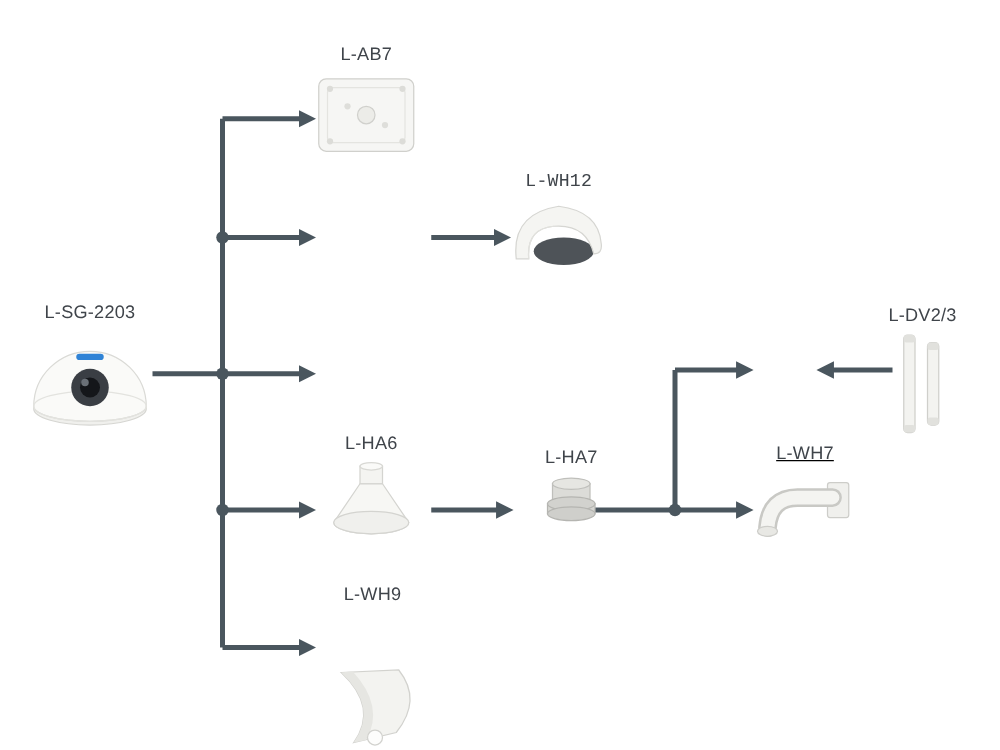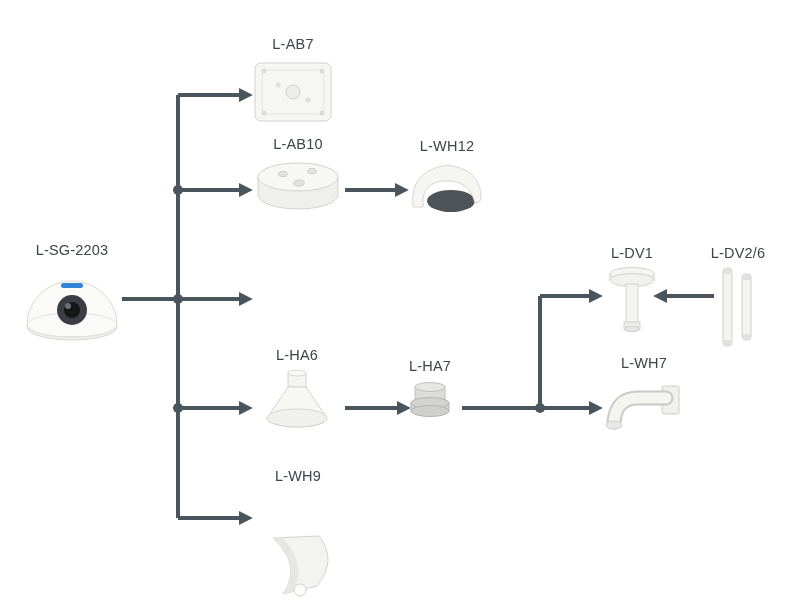--- a/index.html
+++ b/index.html
@@ -74,87 +74,66 @@
       <circle cx="13" cy="14" r="2.5" fill="#dcdcd8"></circle>
         <circle cx="71" cy="14" r="2.5" fill="#dcdcd8"></circle>
       <circle cx="13" cy="56" r="2.5" fill="#dcdcd8"></circle>
         <circle cx="71" cy="56" r="2.5" fill="#dcdcd8"></circle>
       <circle cx="42" cy="35" r="7" fill="#ecece8" stroke="#d0d0cc"></circle>
       <circle cx="27" cy="28" r="2.5" fill="#dedeDa"></circle>
         <circle cx="57" cy="43" r="2.5" fill="#dedeDa"></circle>
     </svg>
   </div>
 
-  <div class="node" style="left:250px;top:136px;width:96px;">
-    <div class="node-label">L-AB10</div>
-    <svg class="prod" width="90" height="62" viewBox="0 0 90 62">
-      <path d="M5,20 V38 A40,14 0 0 0 85,38 V20 Z" fill="#efefec" stroke="#d2d2ce"></path>
-      <ellipse cx="45" cy="20" rx="40" ry="14" fill="#f7f7f5" stroke="#d2d2ce"></ellipse>
-      <ellipse cx="30" cy="17" rx="4.5" ry="2.6" fill="#e2e2de" stroke="#cfcfcb"></ellipse>
-      <ellipse cx="59" cy="14" rx="4.5" ry="2.6" fill="#e2e2de" stroke="#cfcfcb"></ellipse>
-      <ellipse cx="46" cy="26" rx="5.5" ry="3.2" fill="#e2e2de" stroke="#cfcfcb"></ellipse>
-    </svg>
-  </div>
 
-  <div class="node" style="left:404px;top:138px;width:86px;">
+  <div class="node" style="left:404px;top:138px;width:86px;font-family:Liberation Mono, monospace;">
     <div class="node-label">L-WH12</div>
     <svg class="prod" width="80" height="56" viewBox="0 0 80 56">
       <ellipse cx="44" cy="42" rx="24" ry="11" fill="#4e5358"></ellipse>
       <path d="M6,48 Q2,12 40,6 Q72,10 74,36 Q75,44 68,44 Q62,20 36,22 Q14,24 16,48 Z" fill="#f5f5f2" stroke="#d6d6d2"></path>
       <path d="M16,48 Q14,24 36,22" fill="none" stroke="#e2e2de"></path>
     </svg>
   </div>
 
 
   <div class="node" style="left:252px;top:347px;width:90px;">
     <div class="node-label">L-HA6</div>
     <svg class="prod" width="80" height="66" viewBox="0 0 80 66">
       <rect x="31" y="5" width="18" height="14" fill="#f4f4f1" stroke="#d4d4d0"></rect>
       <ellipse cx="40" cy="5" rx="9" ry="3" fill="#fafaf8" stroke="#d8d8d4"></ellipse>
       <path d="M31,19 L10,50 A30,9 0 0 0 70,50 L49,19 Z" fill="#f7f7f4" stroke="#d4d4d0"></path>
       <ellipse cx="40" cy="50" rx="30" ry="9" fill="#f0f0ed" stroke="#d4d4d0"></ellipse>
     </svg>
   </div>
 
-  <div class="node" style="left:395px;top:358px;width:70px;">
+  <div class="node" style="left:422px;top:358px;width:70px;">
     <div class="node-label">L-HA7</div>
     <svg class="prod" width="50" height="44" viewBox="0 0 50 44">
       <rect x="10" y="8" width="30" height="16" fill="#dcdcd8" stroke="#bfbfbb"></rect>
       <ellipse cx="25" cy="8" rx="15" ry="4.5" fill="#e6e6e2" stroke="#bfbfbb"></ellipse>
       <rect x="6" y="24" width="38" height="8" fill="#d6d6d2" stroke="#b5b5b1"></rect>
       <ellipse cx="25" cy="24" rx="19" ry="5.5" fill="#d2d2ce" stroke="#b5b5b1"></ellipse>
       <ellipse cx="25" cy="32" rx="19" ry="5.5" fill="#cfcfcb" stroke="#b5b5b1"></ellipse>
     </svg>
   </div>
 
-  <div class="node" style="left:598px;top:245px;width:68px;">
-    <div class="node-label">L-DV1</div>
-    <svg class="prod" width="60" height="70" viewBox="0 0 60 70">
-      <rect x="8" y="8" width="44" height="6" fill="#efefec" stroke="#d2d2ce"></rect>
-      <ellipse cx="30" cy="8" rx="22" ry="6.5" fill="#f5f5f2" stroke="#d2d2ce"></ellipse>
-      <ellipse cx="30" cy="14" rx="22" ry="6.5" fill="#f1f1ee" stroke="#d2d2ce"></ellipse>
-      <rect x="24" y="18" width="12" height="44" fill="#f3f3f0" stroke="#d2d2ce"></rect>
-      <rect x="22" y="56" width="16" height="6" fill="#ececE8" stroke="#d2d2ce"></rect>
-      <ellipse cx="30" cy="63" rx="8" ry="2.6" fill="#e6e6e2" stroke="#cfcfcb"></ellipse>
-    </svg>
-  </div>
 
   <div class="node" style="left:702px;top:245px;width:72px;">
-    <div class="node-label">L-DV2/6</div>
+    <div class="node-label">L-DV2/3</div>
     <svg class="prod" width="46" height="84" viewBox="0 0 46 84">
       <rect x="8" y="2" width="9" height="78" rx="3" fill="#f3f3f0" stroke="#cfcfcb"></rect>
       <rect x="8" y="2" width="9" height="6" rx="2" fill="#e1e1dd"></rect>
       <rect x="8" y="74" width="9" height="6" rx="2" fill="#e1e1dd"></rect>
       <rect x="27" y="8" width="9" height="66" rx="3" fill="#f3f3f0" stroke="#cfcfcb"></rect>
       <rect x="27" y="8" width="9" height="6" rx="2" fill="#e1e1dd"></rect>
       <rect x="27" y="68" width="9" height="6" rx="2" fill="#e1e1dd"></rect>
     </svg>
   </div>
 
-  <div class="node" style="left:596px;top:355px;width:96px;">
+  <div class="node" style="left:596px;top:355px;width:96px;text-decoration:underline;">
     <div class="node-label">L-WH7</div>
     <svg class="prod" width="92" height="62" viewBox="0 0 92 62">
       <rect x="64" y="10" width="17" height="28" rx="2" fill="#f0f0ed" stroke="#cdcdc9"></rect>
       <path d="M68,22 H40 Q18,22 16,46" fill="none" stroke="#c9c9c5" stroke-width="15" stroke-linecap="round"></path>
       <path d="M68,22 H40 Q18,22 16,46" fill="none" stroke="#f4f4f1" stroke-width="11" stroke-linecap="round"></path>
       <ellipse cx="16" cy="49" rx="8" ry="4" fill="#e8e8e4" stroke="#cdcdc9"></ellipse>
     </svg>
   </div>
 
   <div class="node" style="left:252px;top:468px;width:92px;gap:48px;">

